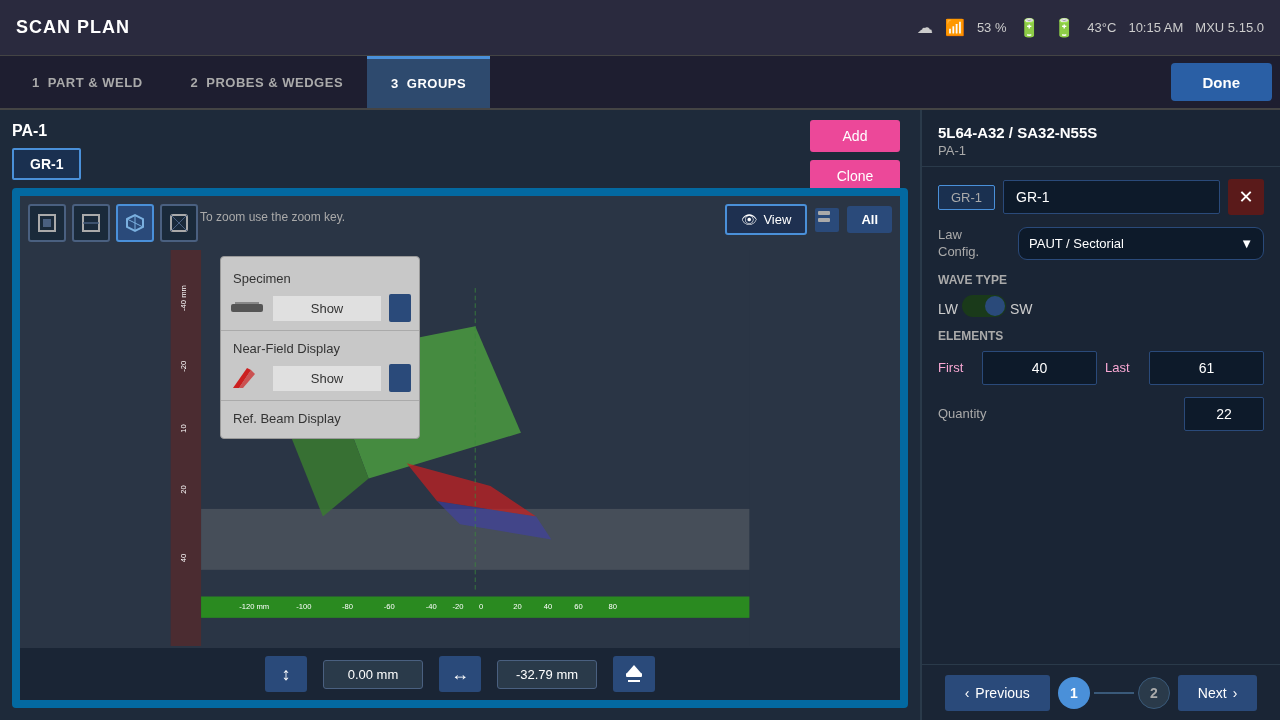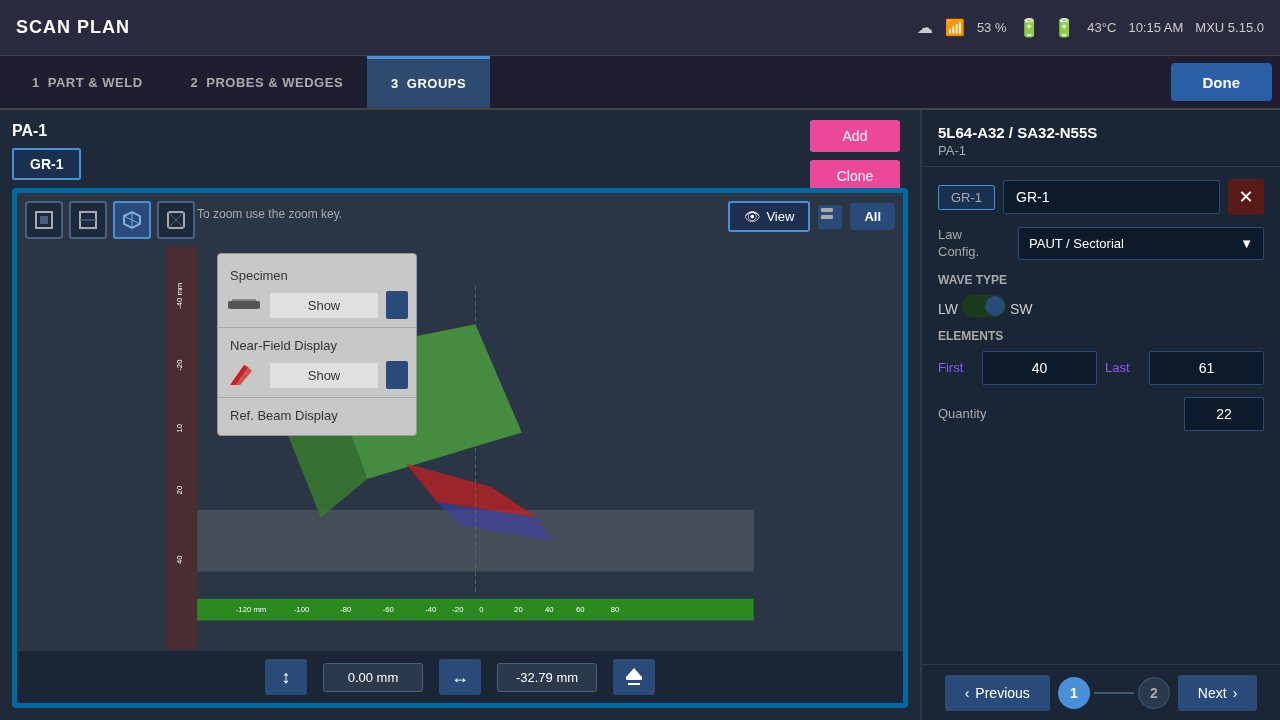--- a/index.html
+++ b/index.html
@@ -122,21 +122,21 @@
       font-size: 14px;
       cursor: pointer;
       border-radius: 3px;
       width: 90px;
     }
 
     
     .view-canvas {
       flex: 1;
       background: #2a3545;
-      border: 5px solid #0369a1;
+      border: 8px solid #0369a1;
       border-radius: 4px;
       position: relative;
       overflow: hidden;
     }
     .view-toolbar {
       position: absolute;
       top: 8px;
       left: 8px;
       display: flex;
       gap: 6px;
@@ -370,21 +370,21 @@
       width: 80px;
       line-height: 1.3;
     }
     .law-select {
       flex: 1;
       background: #0d1a2a;
       border: 1px solid #2a4a7a;
       color: #fff;
       padding: 8px 10px;
       font-size: 13px;
-      border-radius: 2px;
+      border-radius: 9px;
       display: flex;
       align-items: center;
       justify-content: space-between;
       cursor: pointer;
     }
     .wave-type-row {
       display: flex;
       align-items: flex-end;
       gap: 4px;
     }
@@ -415,21 +415,21 @@
       grid-template-columns: 1fr 1fr;
       gap: 8px;
     }
     .elem-cell {
       display: flex;
       align-items: center;
       gap: 8px;
     }
     .elem-label {
       font-size: 13px;
-      color: #8b5cf6;
+      color: #f9a8d4;
       width: 36px;
     }
     .elem-value {
       flex: 1;
       background: #0d1a2a;
       border: 1px solid #2a4a7a;
       color: #fff;
       padding: 8px 10px;
       font-size: 14px;
       border-radius: 2px;

